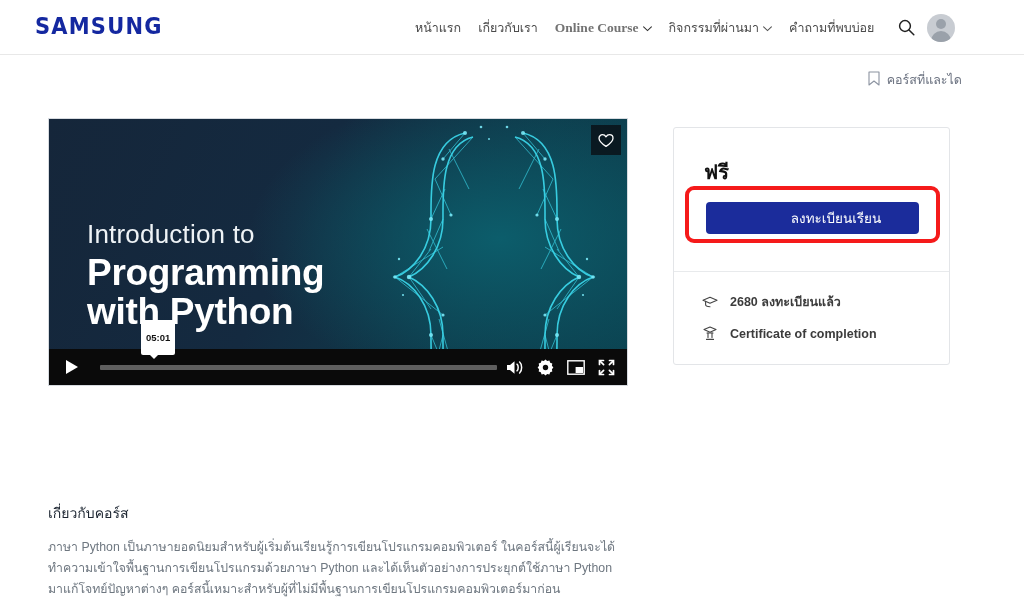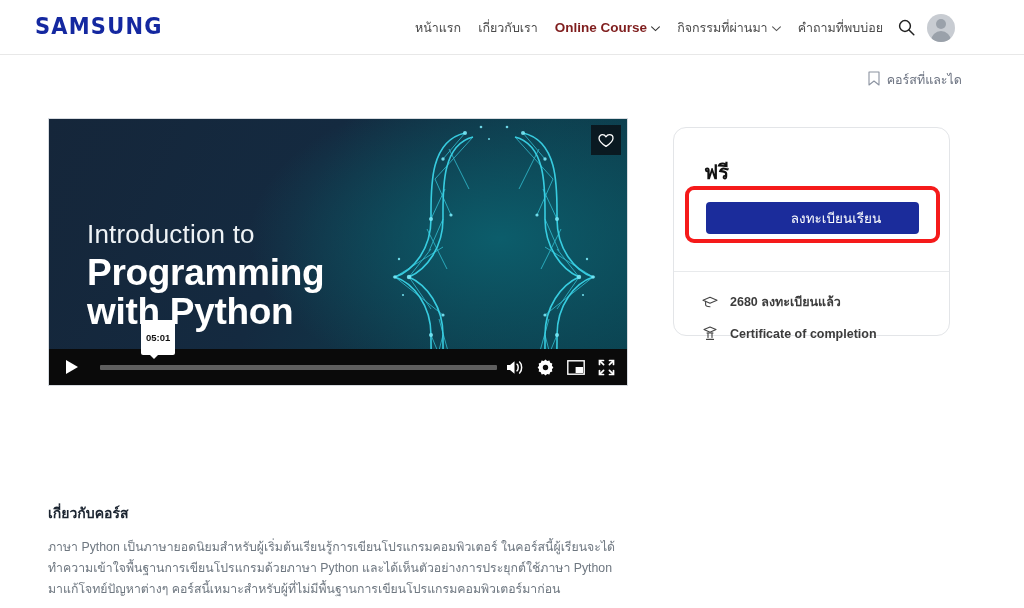--- a/index.html
+++ b/index.html
@@ -33,21 +33,21 @@
     height: 55px;
     display: flex; align-items: center; gap: 17px;
   }
   .nav-item {
     font-size: 12.5px;
     color: #4b4b4b;
     white-space: nowrap;
     display: flex; align-items: center; gap: 4px;
     cursor: pointer;
   }
-  .nav-item.active { color: #7f1d1d; font-weight: 700; font-size: 13.5px; }
+  .nav-item.active { color: #737373; font-weight: 700; font-size: 13.5px; font-family: Liberation Serif, serif; }
   .caret { font-size: 9px; color: #555; position: relative; top: 1px; }
 
   .nav-icons {
     position: absolute; left: 898px; top: 0;
     height: 55px; display: flex; align-items: center; gap: 12px;
   }
   .search-btn { cursor: pointer; display: flex; align-items: center; }
   .avatar-circle {
     width: 28px; height: 28px; border-radius: 50%;
     background: #c8ccd2;
@@ -147,23 +147,23 @@
   }
   .time-badge::after {
     content: ""; position: absolute; left: 9px; bottom: -4px;
     border-left: 4px solid transparent; border-right: 4px solid transparent;
     border-top: 4px solid #fff;
   }
 
   
   .card {
     position: absolute; left: 673px; top: 127px;
-    width: 277px; height: 209px;
+    width: 277px; height: 238px;
     border: 1px solid #e3e5e8;
-    border-radius: 13px;
+    border-radius: 3px;
     background: #fff;
     text-align: center;
   }
   .card-top { position: relative; height: 144px; border-bottom: 1px solid #e8eaec; }
   .price {
     position: absolute; left: 30px; top: 28px;
     font-size: 20px; font-weight: 700; color: #111;
   }
   .cta-highlight {
     position: absolute; left: 11px; top: 58px;
@@ -188,21 +188,21 @@
     display: flex; align-items: center; gap: 12px;
     font-size: 12.5px; color: #3c3c3c;
     margin-bottom: 14px;
     font-weight: bold;
   }
   .meta-ico { width: 16px; display: flex; justify-content: center; color: #444; }
 
   
   .about { position: absolute; left: 48px; top: 502px; width: 580px; }
   .about-h {
-    font-size: 14px; font-weight: 700; color: #1b2430;
+    font-size: 14px; font-weight: 400; color: #1b2430;
     margin-bottom: 13px;
   }
   .about-p {
     font-size: 12.3px; color: #6e7780; line-height: 1.72;
   }
 </style>
 </head>
 <body>
 
 <div class="header">

